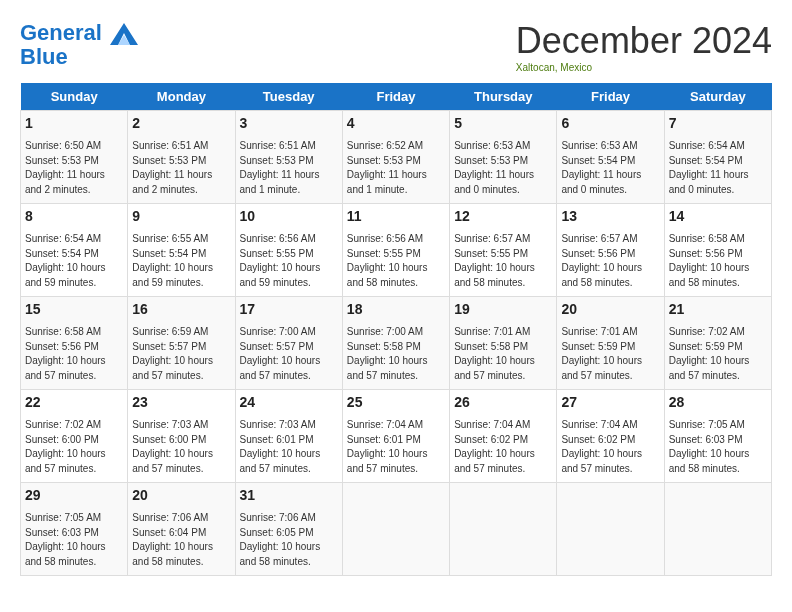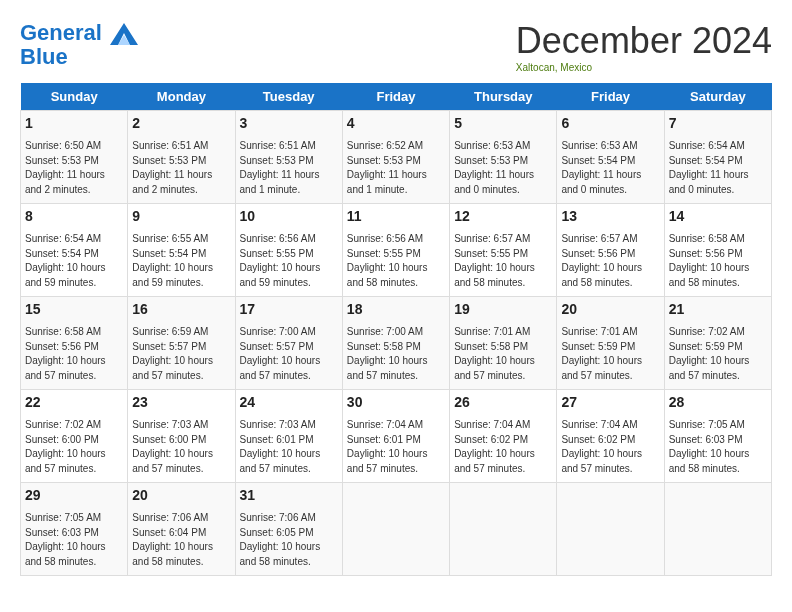--- a/index.html
+++ b/index.html
@@ -306,21 +306,21 @@
       </td>
         <td>
         <span class="day-num">24</span>
         <div class="day-info">
           Sunrise: 7:03 AM<br>
           Sunset: 6:01 PM<br>
           Daylight: 10 hours and 57 minutes.
         </div>
       </td>
         <td>
-        <span class="day-num">30</span>
+        <span class="day-num">25</span>
         <div class="day-info">
           Sunrise: 7:04 AM<br>
           Sunset: 6:01 PM<br>
           Daylight: 10 hours and 57 minutes.
         </div>
       </td>
         <td>
         <span class="day-num">26</span>
         <div class="day-info">
           Sunrise: 7:04 AM<br>

